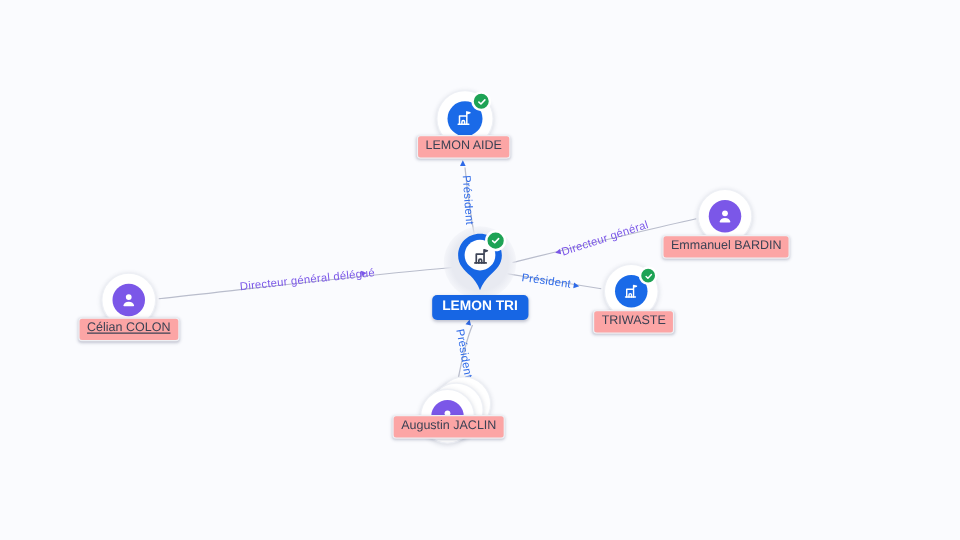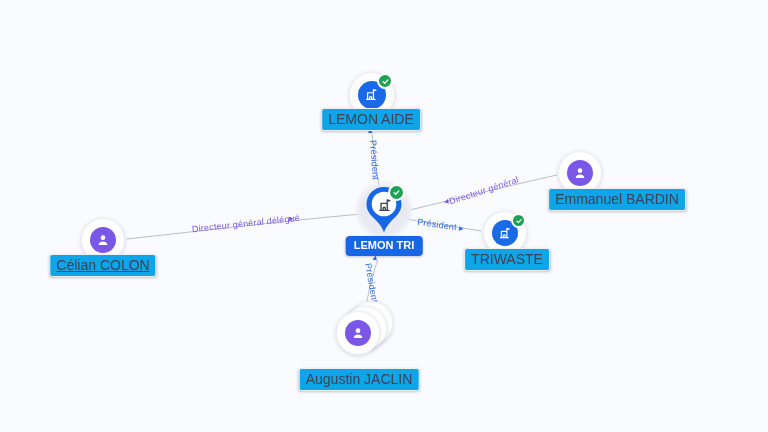--- a/index.html
+++ b/index.html
@@ -65,23 +65,23 @@
     background: #1ea355;
     border: 2px solid #fff;
     border-radius: 50%;
     display: flex; align-items: center; justify-content: center;
     z-index: 5;
   }
 
   .pill {
     position: absolute;
     transform: translateX(-50%);
-    background: #0ea5e9;
+    background: #fca5a5;
     color: #3c4254;
-    font-size: 14px;
+    font-size: 10px;
     line-height: 1;
     padding: 3px 6px 4px 6px;
     border-radius: 3px;
     border: 1px solid #eef0f4;
     box-shadow: 0 1px 2.5px rgba(45,55,90,.28);
     white-space: nowrap;
     z-index: 6;
   }
   .pill.primary {
     background: #1766e4;
@@ -141,21 +141,21 @@
 
   <div class="node">
     <div class="node-circle c44" style="left:558px; top:151px;">
       <div class="inner bg-purple">
         <svg width="16" height="16" viewBox="0 0 20 20" fill="#fff">
           <circle cx="10" cy="7.1" r="2.9"></circle>
           <path d="M4.6 15.6 a5.5 4.7 0 0 1 10.8 0 q0 .7 -.8 .7 H5.4 q-.8 0 -.8 -.7 z"></path>
         </svg>
       </div>
     </div>
-    <div class="pill" style="left:581px; top:188px;margin-left:36px;">Emmanuel BARDIN</div>
+    <div class="pill" style="left:581px; top:188px;">Emmanuel BARDIN</div>
   </div>
 
   <div class="node">
     <div class="node-circle c44" style="left:483px; top:211px;">
       <div class="inner bg-blue">
         <svg width="15" height="15" viewBox="0 0 20 20" fill="none" stroke="#fff" stroke-width="1.5" stroke-linecap="round" stroke-linejoin="round">
           <path d="M4.5 15.5 V7.2 H11.8 V15.5"></path>
           <path d="M3.2 15.5 H13.8"></path>
           <path d="M6.9 15.5 v-2.3 a1.35 1.35 0 0 1 2.7 0 v2.3"></path>
           <path d="M11.8 6.6 V3.1 l3.1 .95 -3.1 .95"></path>
@@ -186,21 +186,21 @@
     <div class="node-circle c44" style="left:349px; top:301px;"></div>
     <div class="node-circle c44" style="left:343px; top:306px;"></div>
     <div class="node-circle c44" style="left:336px; top:311px;">
       <div class="inner bg-purple">
         <svg width="16" height="16" viewBox="0 0 20 20" fill="#fff">
           <circle cx="10" cy="7.1" r="2.9"></circle>
           <path d="M4.6 15.6 a5.5 4.7 0 0 1 10.8 0 q0 .7 -.8 .7 H5.4 q-.8 0 -.8 -.7 z"></path>
         </svg>
       </div>
     </div>
-    <div class="pill" style="left:359px; top:368px;">Augustin JACLIN</div>
+    <div class="pill" style="left:359px; top:332px;">Augustin JACLIN</div>
   </div>
 
   <div class="node">
     <svg width="38" height="48" viewBox="0 0 38 48" style="position:absolute; left:365px; top:186px;">
       <path d="M19 1 C9 1 1.5 8.6 1.5 18.3 c0 7.4 4.7 11.4 9.9 16.4 c2.7 2.6 5.5 6.2 7.6 11.6 c2.1-5.4 4.9-9 7.6-11.6 c5.2-5 9.9-9 9.9-16.4 C36.5 8.6 29 1 19 1 z" fill="#1766e4"></path>
       <circle cx="19" cy="18" r="12.3" fill="#fff"></circle>
       <g transform="translate(12.2,11.2) scale(0.85)" fill="none" stroke="#3d4456" stroke-width="1.6" stroke-linecap="round" stroke-linejoin="round">
         <path d="M4.5 15.5 V7.2 H11.8 V15.5"></path>
         <path d="M3.2 15.5 H13.8"></path>
         <path d="M6.9 15.5 v-2.3 a1.35 1.35 0 0 1 2.7 0 v2.3"></path>

